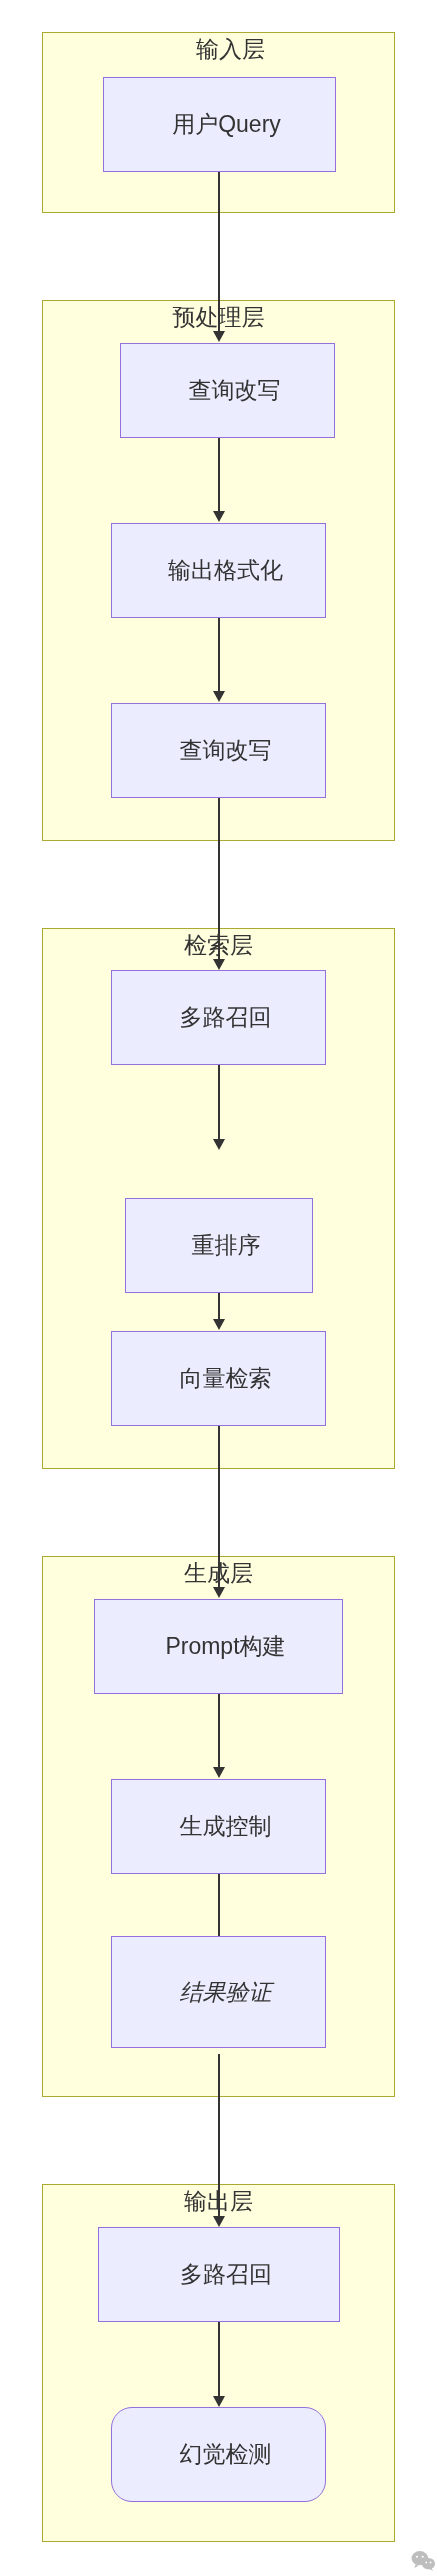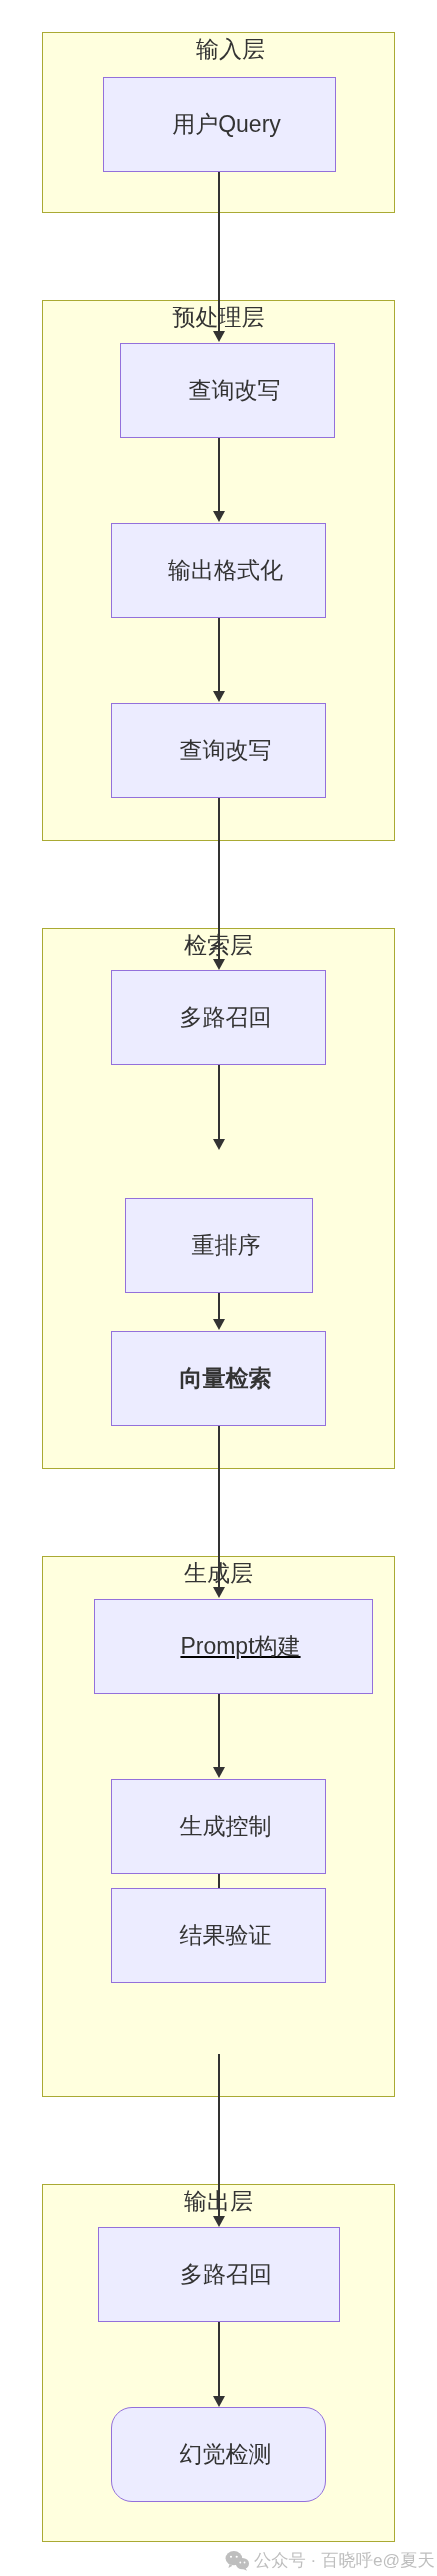--- a/index.html
+++ b/index.html
@@ -59,32 +59,32 @@
         <span class="node-label">查询改写</span>
       </div>
       <div class="cluster" style="left: 42px; top: 928px; width: 353px; height: 541px;"></div>
       <div class="cluster-title" style="left: 42px; top: 932px; width: 353px;">检索层</div>
       <div class="node" style="left: 111px; top: 970px; width: 215px; height: 95px;">
         <span class="node-label">多路召回</span>
       </div>
       <div class="node" style="left: 125px; top: 1198px; width: 188px; height: 95px;">
         <span class="node-label">重排序</span>
       </div>
-      <div class="node" style="left: 111px; top: 1331px; width: 215px; height: 95px; font-weight: bold;">
+      <div class="node" style="left: 111px; top: 1331px; width: 215px; height: 95px;">
         <span class="node-label">向量检索</span>
       </div>
       <div class="cluster" style="left: 42px; top: 1556px; width: 353px; height: 541px;"></div>
       <div class="cluster-title" style="left: 42px; top: 1560px; width: 353px;">生成层</div>
-      <div class="node" style="left: 94px; top: 1599px; width: 279px; height: 95px; text-decoration: underline;">
+      <div class="node" style="left: 94px; top: 1599px; width: 249px; height: 95px;">
         <span class="node-label">Prompt构建</span>
       </div>
       <div class="node" style="left: 111px; top: 1779px; width: 215px; height: 95px;">
         <span class="node-label">生成控制</span>
       </div>
-      <div class="node" style="left: 111px; top: 1888px; width: 215px; height: 95px;">
+      <div class="node" style="left: 111px; top: 1936px; width: 215px; height: 112px; font-style: italic;">
         <span class="node-label">结果验证</span>
       </div>
       <div class="cluster" style="left: 42px; top: 2184px; width: 353px; height: 358px;"></div>
       <div class="cluster-title" style="left: 42px; top: 2188px; width: 353px;">输出层</div>
       <div class="node" style="left: 98px; top: 2227px; width: 242px; height: 95px;">
         <span class="node-label">多路召回</span>
       </div>
       <div class="node" style="left: 111px; top: 2407px; width: 215px; height: 95px; border-radius: 21px;">
         <span class="node-label">幻觉检测</span>
       </div>
@@ -117,16 +117,15 @@
         <ellipse cx="15.5" cy="14" rx="14.5" ry="12.5" fill="#b3b3b3"></ellipse>
         <path d="M8 24 L6 31 L13 27 Z" fill="#b3b3b3"></path>
         <circle cx="10.5" cy="11.5" r="1.9" fill="#ffffff"></circle>
         <circle cx="20.5" cy="11.5" r="1.9" fill="#ffffff"></circle>
         <ellipse cx="30.5" cy="23.5" rx="11.5" ry="10" fill="#b3b3b3"></ellipse>
         <path d="M36 31 L38.5 36 L31.5 33 Z" fill="#b3b3b3"></path>
         <circle cx="26.8" cy="21.5" r="1.6" fill="#ffffff"></circle>
         <circle cx="34.2" cy="21.5" r="1.6" fill="#ffffff"></circle>
       </svg>
     </span>
-    <span>公众号 · 百晓呼e@夏天</span>
   </div>
 </div>
 
 
 </body></html>

